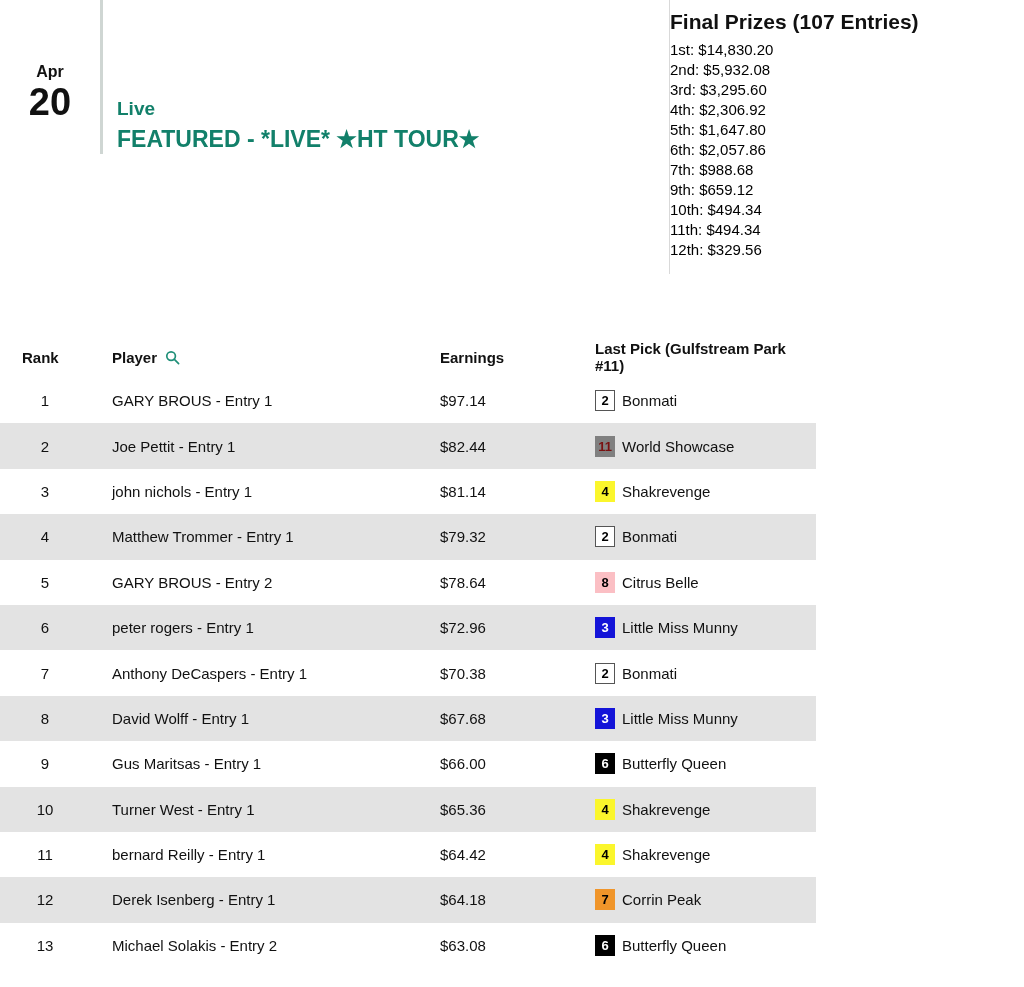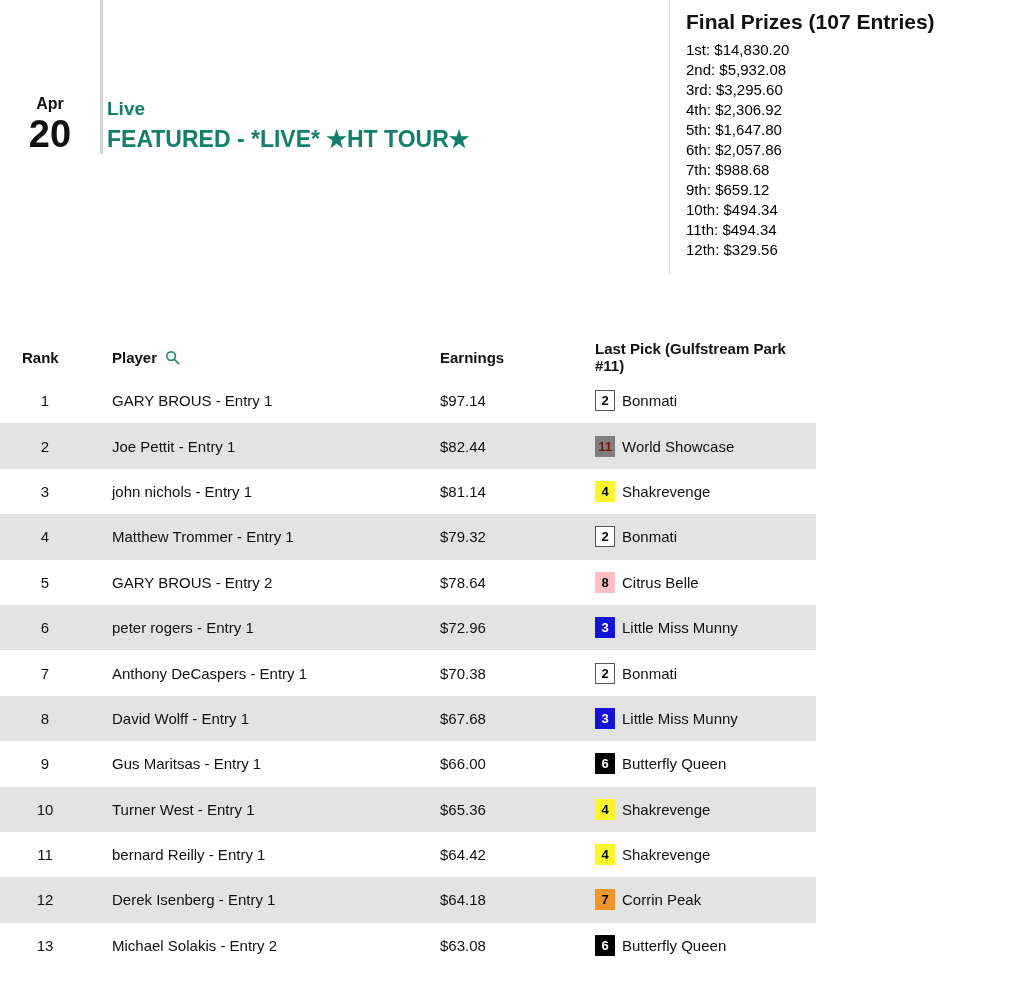--- a/index.html
+++ b/index.html
@@ -21,38 +21,38 @@
   
   .header {
     display: flex;
     align-items: flex-start;
     padding: 0;
     height: 300px;
   }
   .date-block {
     width: 100px;
     text-align: center;
-    padding-top: 95px;
+    padding-top: 63px;
     flex: none;
   }
   .date-month {
     font-size: 16px;
     font-weight: bold;
     line-height: 18px;
     color: #111;
   }
   .date-day {
     font-size: 38px;
     font-weight: bold;
     line-height: 42px;
     color: #111;
   }
   .title-block {
     border-left: 3px solid #cfd6d3;
-    padding-left: 4px;
+    padding-left: 14px;
     padding-top: 96px;
     flex: 1 1 auto;
     min-width: 0;
   }
   .status-live {
     font-size: 19px;
     font-weight: bold;
     color: #12806a;
     line-height: 26px;
     margin-bottom: 2px;
@@ -64,21 +64,21 @@
     line-height: 30px;
     white-space: nowrap;
   }
 
   
   .prize-box {
     flex: none;
     width: 355px;
     margin-left: 25px;
     border-left: 1px solid #d9d9d9;
-    padding: 8px 0 14px 16px;
+    padding: 8px 0 14px 0;
   }
   .prize-title {
     font-size: 21px;
     font-weight: bold;
     color: #111;
     line-height: 28px;
     margin-bottom: 4px;
   }
   .prize-row {
     font-size: 15px;

